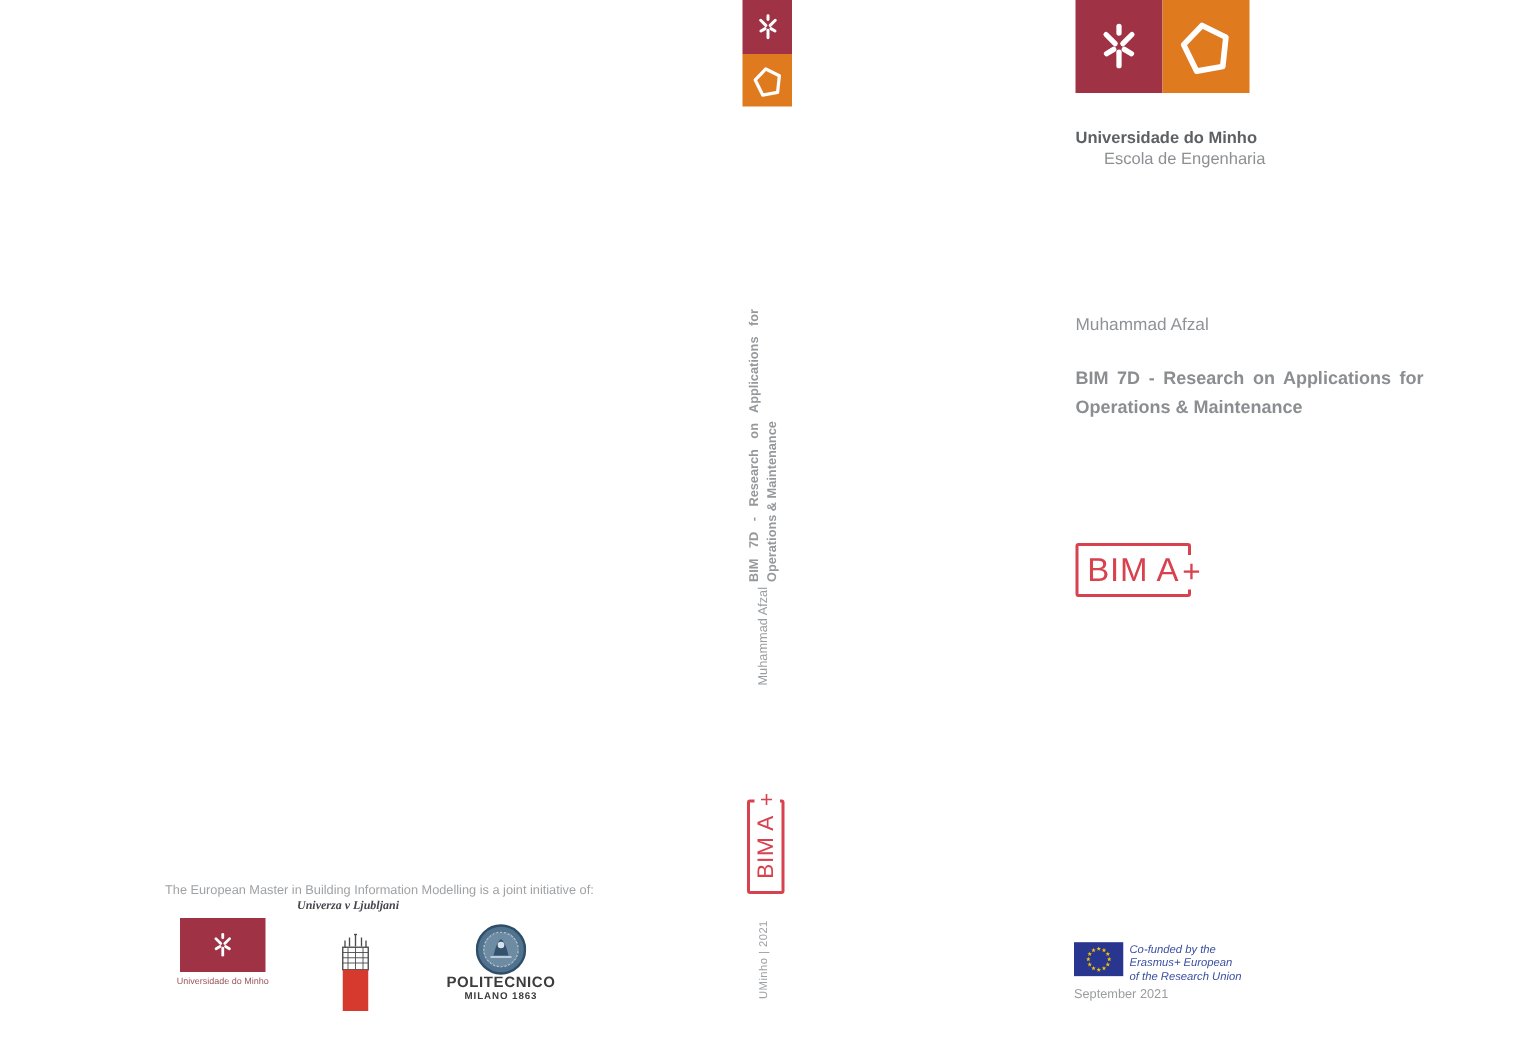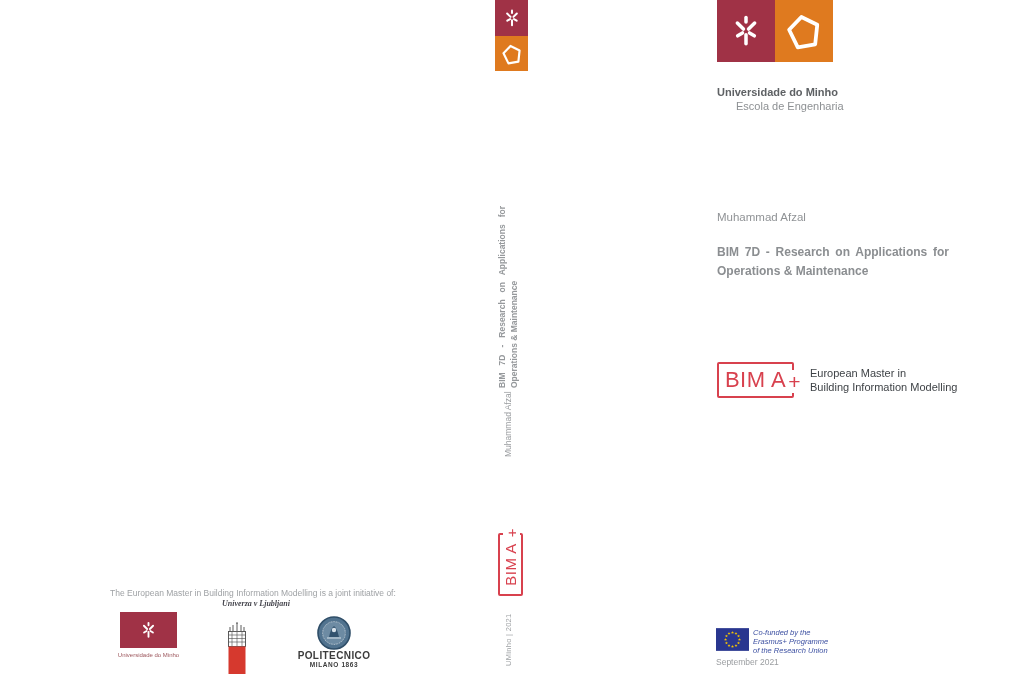--- a/index.html
+++ b/index.html
@@ -44,21 +44,21 @@
 
   
   .eu-flag{left:716px;top:628px;width:33px;height:23px;display:block;}
   .funding-text{left:753px;top:628px;font-size:7.5px;line-height:9px;color:#3b4fa1;font-style:italic;}
   .pub-date{left:716px;top:657px;font-size:8.5px;color:#9a9da0;}
 
   
   .initiative{left:110px;top:588px;font-size:8.5px;color:#9fa2a5;}
   .p-uminho-rect{left:120px;top:612px;width:57px;height:36px;background:#a03246;display:flex;align-items:center;justify-content:center;}
   .p-uminho-label{left:116px;top:652px;width:65px;text-align:center;font-size:6px;color:#9c565c;white-space:nowrap;}
-  .p-lj-label{left:198px;top:599px;width:92px;text-align:right;font-family:"Liberation Serif",serif;
+  .p-lj-label{left:198px;top:599px;width:92px;text-align:left;font-family:"Liberation Serif",serif;
               font-weight:bold;font-style:italic;font-size:8px;color:#45454d;white-space:nowrap;}
   .p-lj-tower{left:226px;top:622px;width:22px;height:52px;display:block;}
   .p-polimi-seal{left:317px;top:616px;width:34px;height:34px;display:block;}
   .p-polimi-name{left:294px;top:650px;width:80px;text-align:center;font-weight:bold;font-size:10px;
                  letter-spacing:.4px;color:#3c3c3c;white-space:nowrap;}
   .p-polimi-sub{left:294px;top:661px;width:80px;text-align:center;font-weight:bold;font-size:6.5px;
                 letter-spacing:.6px;color:#3c3c3c;white-space:nowrap;}
 
   svg{display:block;}
   #svg-defs{position:absolute;width:0;height:0;overflow:hidden;}
@@ -136,45 +136,41 @@
     <div class="l1">BIM 7D - Research on Applications for</div>
     <div class="l2">Operations &amp; Maintenance</div>
   </div>
 
   <div class="abs front-bim">
     <div class="bim-box bim-front">
       <span>BIM A</span>
       <span class="bim-plus">+</span>
     </div>
   </div>
-  <div class="abs front-tagline">
-    <div>European Master in</div>
-    <div>Building Information Modelling</div>
-  </div>
 
   <svg class="abs eu-flag" viewBox="0 0 45 31">
     <rect x="0" y="0" width="45" height="31" fill="#29368f"></rect>
     <g>
       <use href="#eu-star-sym" x="20" y="3.5" width="5" height="5"></use>
       <use href="#eu-star-sym" x="24.75" y="4.77" width="5" height="5"></use>
       <use href="#eu-star-sym" x="28.23" y="8.25" width="5" height="5"></use>
       <use href="#eu-star-sym" x="29.5" y="13" width="5" height="5"></use>
       <use href="#eu-star-sym" x="28.23" y="17.75" width="5" height="5"></use>
       <use href="#eu-star-sym" x="24.75" y="21.23" width="5" height="5"></use>
       <use href="#eu-star-sym" x="20" y="22.5" width="5" height="5"></use>
       <use href="#eu-star-sym" x="15.25" y="21.23" width="5" height="5"></use>
       <use href="#eu-star-sym" x="11.77" y="17.75" width="5" height="5"></use>
       <use href="#eu-star-sym" x="10.5" y="13" width="5" height="5"></use>
       <use href="#eu-star-sym" x="11.77" y="8.25" width="5" height="5"></use>
       <use href="#eu-star-sym" x="15.25" y="4.77" width="5" height="5"></use>
     </g>
   </svg>
   <div class="abs funding-text">
     <div>Co-funded by the</div>
-    <div>Erasmus+ Programme</div>
+    <div>Erasmus+ European</div>
     <div>of the Research Union</div>
   </div>
   <div class="abs pub-date">September 2021</div>
 
   <div class="abs initiative">The European Master in Building Information Modelling is a joint initiative of:</div>
 
   <div class="abs p-uminho-rect">
     <svg width="17" height="24">
         <use href="#um-star"></use>
       </svg>

